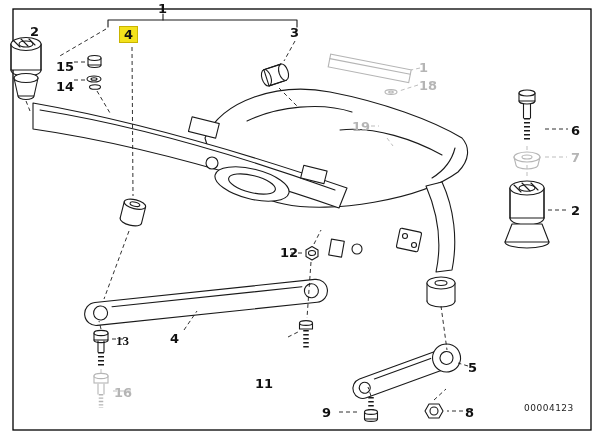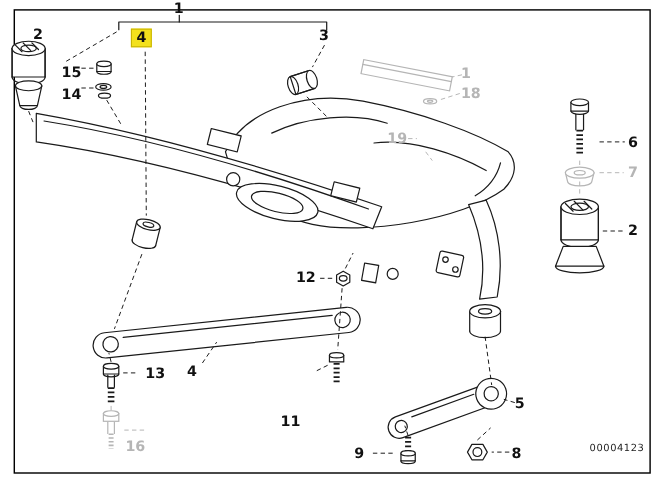--- a/index.html
+++ b/index.html
@@ -248,24 +248,24 @@
       <div class="callout highlight" style="left: 124px; top: 28px;">4</div>
       <div class="callout" style="left: 290px; top: 26px;">3</div>
       <div class="callout" style="left: 56px; top: 60px;">15</div>
       <div class="callout" style="left: 56px; top: 80px;">14</div>
       <div class="callout gray" style="left: 419px; top: 61px;">1</div>
       <div class="callout gray" style="left: 419px; top: 79px;">18</div>
       <div class="callout gray" style="left: 352px; top: 120px;">19</div>
       <div class="callout" style="left: 571px; top: 124px;">6</div>
       <div class="callout gray" style="left: 571px; top: 151px;">7</div>
       <div class="callout" style="left: 571px; top: 204px;">2</div>
-      <div class="callout" style="left: 269px; top: 246px; text-align: center;">12</div>
-      <div class="callout" style="left: 132px; top: 334px;">13</div>
+      <div class="callout" style="left: 280px; top: 246px; text-align: center;">12</div>
+      <div class="callout" style="left: 116px; top: 334px; font-family: Liberation Serif, serif;">13</div>
       <div class="callout" style="left: 170px; top: 332px;">4</div>
       <div class="callout" style="left: 255px; top: 331px; margin-top: 46px;">11</div>
       <div class="callout" style="left: 468px; top: 361px;">5</div>
-      <div class="callout gray" style="left: 114px; top: 400px;">16</div>
+      <div class="callout gray" style="left: 114px; top: 386px;">16</div>
       <div class="callout" style="left: 322px; top: 406px;">9</div>
       <div class="callout" style="left: 465px; top: 406px;">8</div>
     </div>
 
-  <div class="doc-number" style="left:536px;top:403px;">00004123</div>
+  <div class="doc-number" style="left:524px;top:403px;">00004123</div>
 </div>
 
 </body></html>

